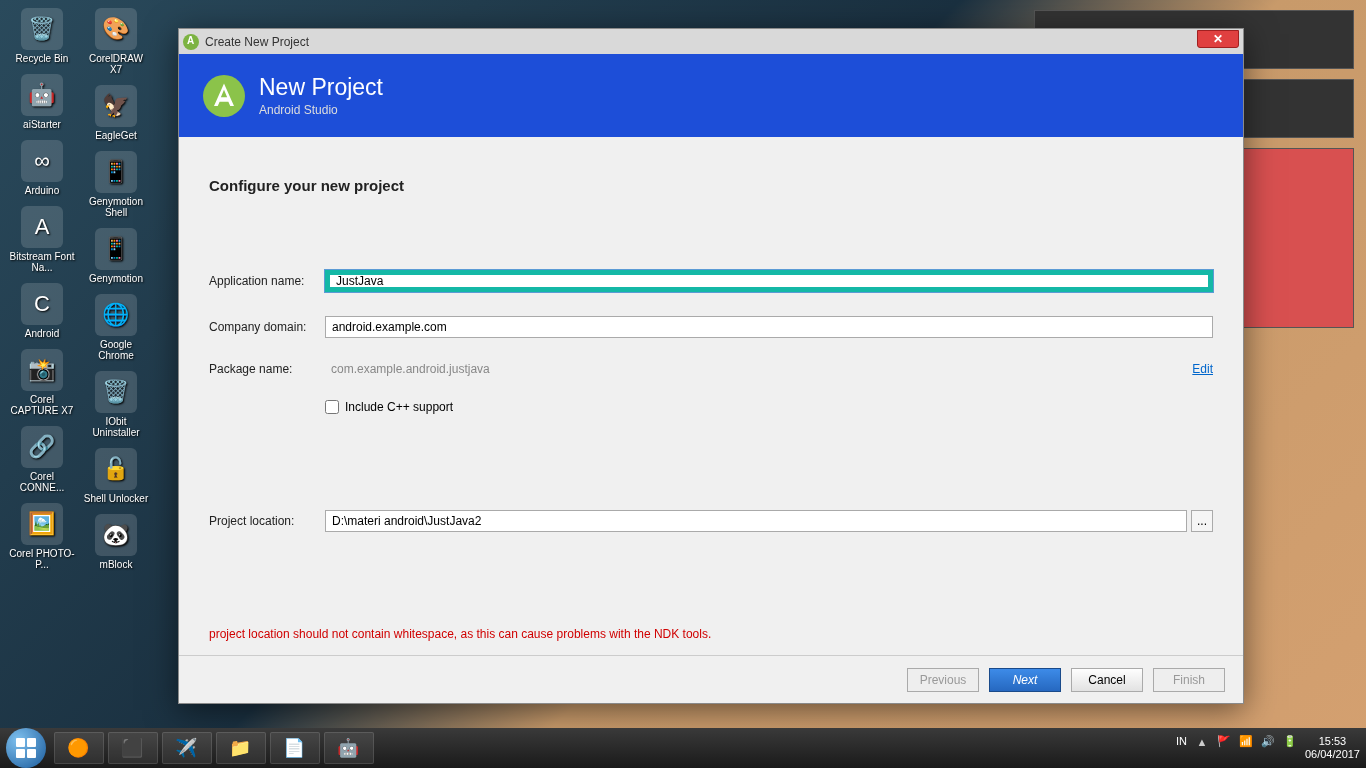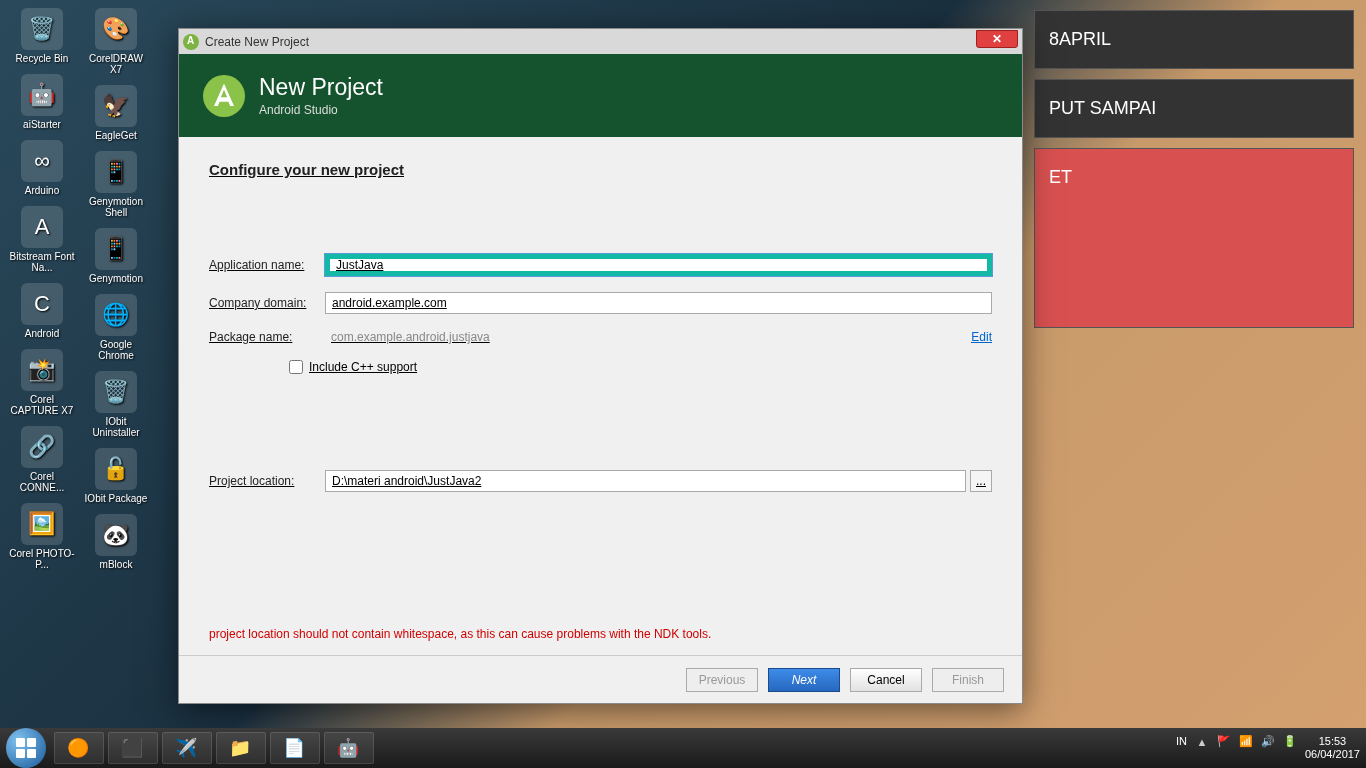--- a/index.html
+++ b/index.html
@@ -16,46 +16,46 @@
 .icon-col { display: flex; flex-direction: column; gap: 10px; }
 .desktop-icon { width: 68px; display: flex; flex-direction: column; align-items: center; color: #fff; font-size: 10px; text-align: center; text-shadow: 1px 1px 2px #000; cursor: pointer; }
 .desktop-icon .ico { width: 42px; height: 42px; background: rgba(255,255,255,0.15); border-radius: 6px; margin-bottom: 3px; display:flex; align-items:center; justify-content:center; font-size:22px; }
 
 .sticky { position: absolute; right: 12px; top: 10px; width: 320px; display: flex; flex-direction: column; gap: 10px; }
 .sticky div { background: #333; color: #fff; padding: 18px 14px; font-size: 18px; border: 1px solid #555; }
 .sticky .red { background: #d85050; }
 
 
 .dialog {
-  position: absolute; left: 178px; top: 28px; width: 845px; height: 676px;
+  position: absolute; left: 178px; top: 28px; width: 1066px; height: 676px;
   background: #f0f0f0; border: 1px solid #8a8a8a; box-shadow: 0 6px 30px rgba(0,0,0,0.5);
 }
 .titlebar { height: 25px; background: #d9d9d9; display: flex; align-items: center; padding: 0 4px; font-size: 12px; color: #333; }
 .titlebar .asicon { width: 16px; height: 16px; background: #7cb342; border-radius: 50%; margin-right: 6px; position: relative; }
 .titlebar .asicon::after { content: "A"; color: #fff; font-size: 10px; font-weight: bold; position: absolute; left: 4px; top: 1px; }
 .titlebar .spacer { flex: 1; }
 .close-btn { width: 42px; height: 18px; background: #e04040; border: 1px solid #a02020; border-radius: 0 0 3px 3px; display:flex; align-items:center; justify-content:center; color:#fff; font-size:12px; font-weight:bold; cursor:pointer; margin-top:-5px; }
 
-.header { background: #14532d; color: #fff; padding: 20px 24px; display: flex; align-items: center; gap: 14px; }
+.header { background: #1d4ed8; color: #fff; padding: 20px 24px; display: flex; align-items: center; gap: 14px; }
 .header .logo { width: 42px; height: 42px; background: #8bc34a; border-radius: 50%; display:flex; align-items:center; justify-content:center; position:relative; }
 .header .logo svg { width: 30px; height: 30px; }
 .header h1 { font-size: 23px; font-weight: 300; }
 .header .sub { font-size: 12px; color: #ddd; margin-top: 2px; }
 
-.content { padding: 24px 30px 0 30px; text-decoration: underline; }
+.content { padding: 40px 30px 0 30px; }
 .section-title { font-size: 15px; font-weight: 600; color: #222; margin-bottom: 40px; }
 
-.form-row { display: flex; align-items: center; margin-bottom: 16px; font-size: 12px; color: #222; }
+.form-row { display: flex; align-items: center; margin-bottom: 24px; font-size: 12px; color: #222; }
 .form-row label { width: 116px; }
 .form-row input[type=text] { flex: 1; height: 22px; padding: 2px 6px; font-size: 12px; border: 1px solid #aaa; background: #fff; }
 .form-row input.active { border: 5px solid #14b8a6; box-shadow: 0 0 0 1px #5b9bd5; }
 .form-row .ro { flex: 1; color: #888; padding-left: 6px; }
 .edit-link { color: #0066cc; text-decoration: underline; font-size: 12px; cursor: pointer; margin-left: 8px; }
 .browse-btn { width: 22px; height: 22px; border: 1px solid #aaa; background: #f5f5f5; margin-left: 4px; font-size: 12px; cursor: pointer; }
-.cb-row { display:flex; align-items:center; gap:6px; margin-left: 80px; font-size:12px; margin-top: 6px; }
+.cb-row { display:flex; align-items:center; gap:6px; margin-left: 116px; font-size:12px; margin-top: 6px; }
 .cb-row input { width:14px; height:14px; }
 
 .spacer-block { height: 96px; }
 
 .warning { color: #d00000; font-size: 12px; position: absolute; bottom: 62px; left: 30px; }
 
 .footer { position:absolute; bottom:0; left:0; right:0; height: 48px; background: #f0f0f0; border-top: 1px solid #ccc; display:flex; justify-content:flex-end; align-items:center; gap:10px; padding: 0 18px; }
 .footer button { width: 72px; height: 24px; font-size: 12px; border: 1px solid #aaa; background: linear-gradient(#fefefe,#e2e2e2); border-radius: 0; cursor:pointer; }
 .footer button.primary { background: linear-gradient(#3d8be8,#2668c0); color: #fff; border-color: #1a4a8a; font-style: italic; }
 .footer button:disabled { color: #999; background: #eee; cursor: default; }
@@ -131,21 +131,21 @@
       <div class="desktop-icon">
           <div class="ico">🌐</div>
           <span>Google Chrome</span>
         </div>
       <div class="desktop-icon">
           <div class="ico">🗑️</div>
           <span>IObit Uninstaller</span>
         </div>
       <div class="desktop-icon">
           <div class="ico">🔓</div>
-          <span>IObit Package</span>
+          <span>Shell Unlocker</span>
         </div>
       <div class="desktop-icon">
           <div class="ico">🐼</div>
           <span>mBlock</span>
         </div>
     </div>
   </div>
 
   <div class="sticky">
     <div>8APRIL</div>

